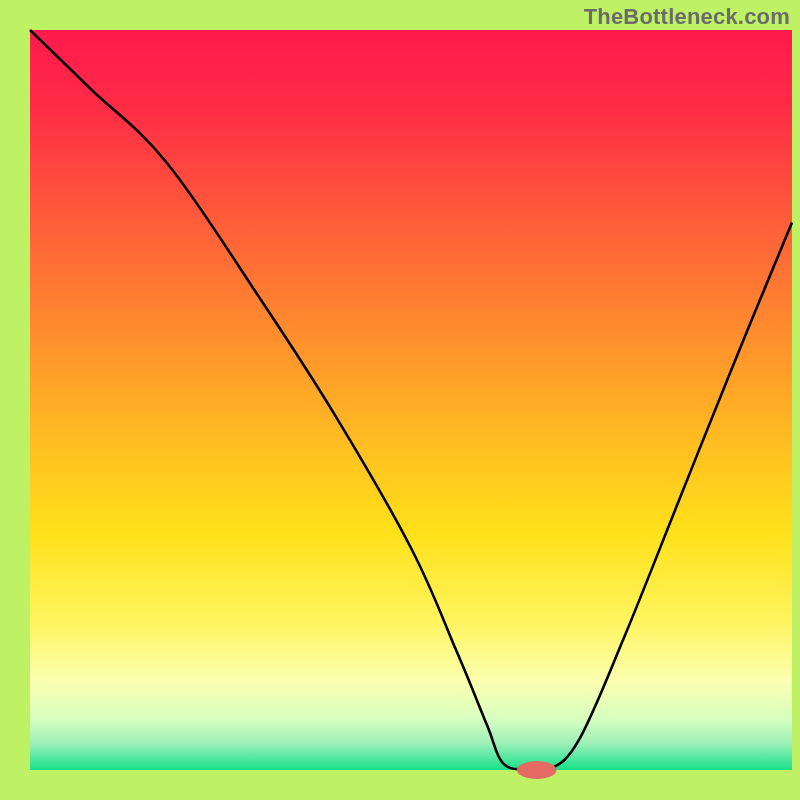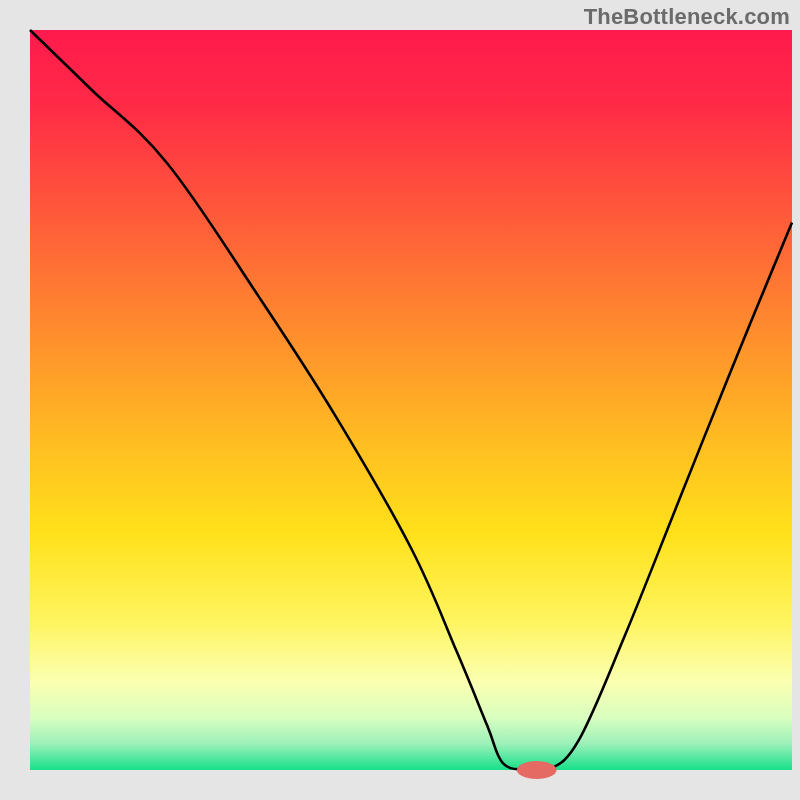--- a/index.html
+++ b/index.html
@@ -7,21 +7,21 @@
     padding: 0;
     width: 800px;
     height: 800px;
     background: #000;
     overflow: hidden;
   }
   .chart-container {
     position: relative;
     width: 800px;
     height: 800px;
-    background: #e5e5e5;
+    background: #bef264;
   }
   .watermark {
     position: absolute;
     top: 4px;
     right: 10px;
     font-family: Arial, Helvetica, sans-serif;
     font-size: 22px;
     font-weight: 600;
     color: #6b6b6b;
     z-index: 10;

